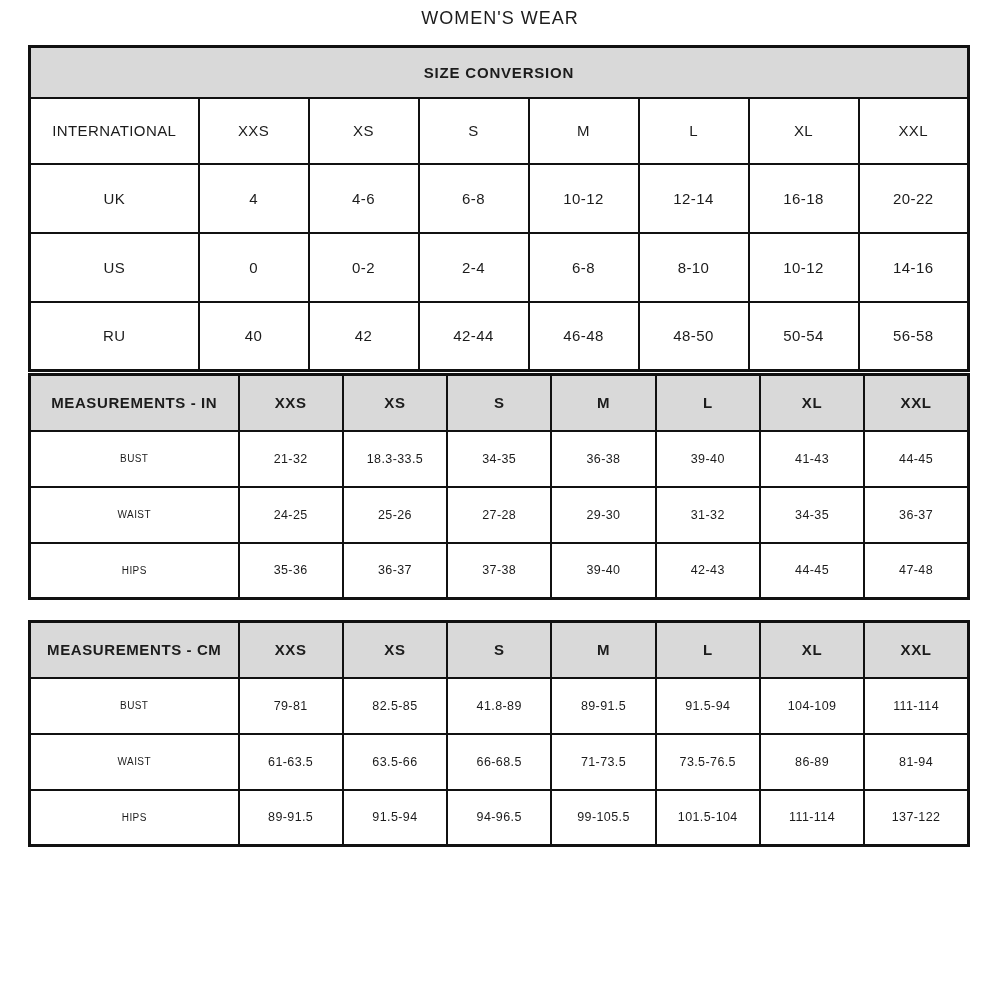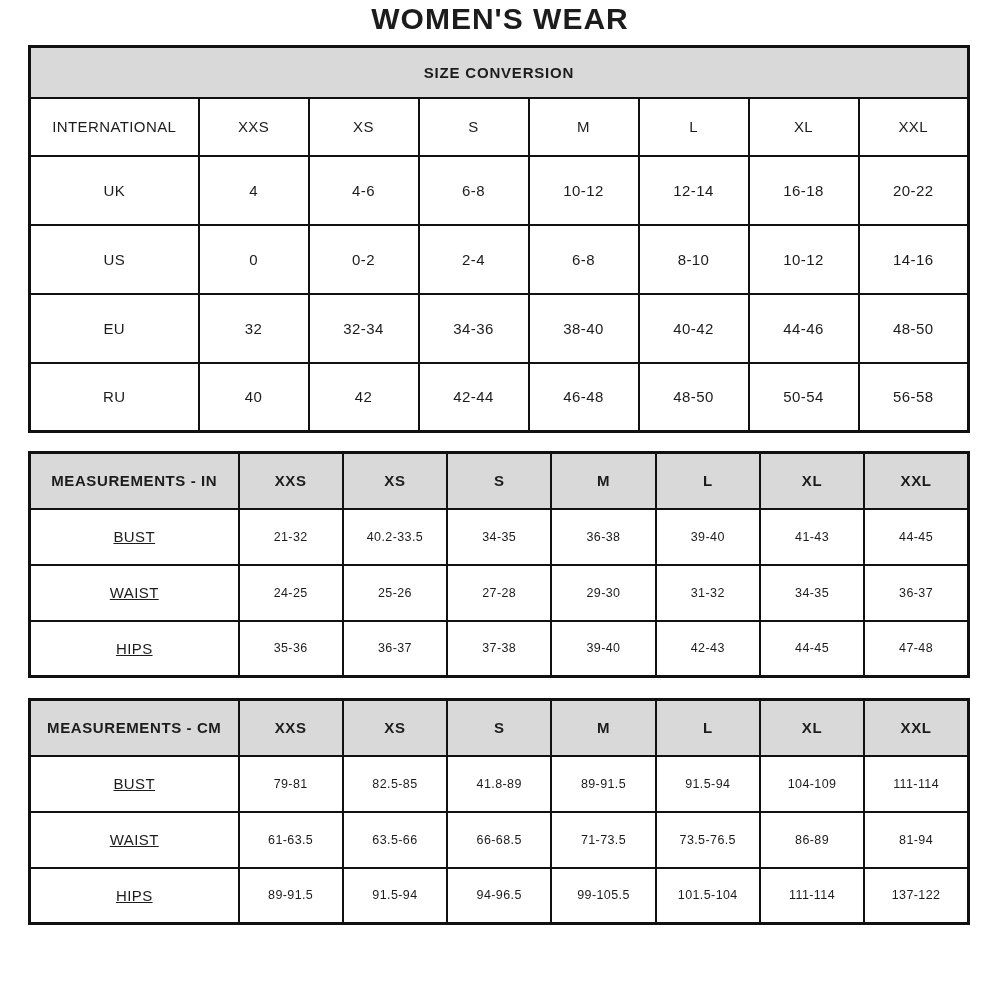--- a/index.html
+++ b/index.html
@@ -6,24 +6,24 @@
   html, body { margin: 0; padding: 0; }
   body {
     width: 1000px; height: 1000px;
     background: #ffffff;
     color: #1c1c1c;
     font-family: "Liberation Sans", sans-serif;
     overflow: hidden;
   }
   .page-title {
     text-align: center;
-    font-size: 30px;
-    font-weight: 700;
+    font-size: 18px;
+    font-weight: 400;
     letter-spacing: 1px;
-    padding-top: 2px;
+    padding-top: 8px;
     height: 44px;
   }
   table {
     border-collapse: collapse;
     table-layout: fixed;
     width: 942px;
     margin-left: 28px;
     border: 3px solid #111111;
   }
   td {
@@ -38,33 +38,33 @@
   
   .t1 { margin-top: 1px; padding-left: 16px; }
   .t1 td { font-size: 15px; height: 69px; }
   .t1 tr.band td {
     background: #d9d9d9;
     font-weight: 700;
     font-size: 15px;
     letter-spacing: 0.8px;
     height: 51px;
   }
-  .t1 tr.head td { height: 58px; }
+  .t1 tr.head td { height: 66px; }
   .t1 col.c-label { width: 169px; }
   
-  .t2 { margin-top: 18px; }
+  .t2 { margin-top: 1px; }
   .t3 { margin-top: 20px; }
   .t2 td, .t3 td { font-size: 12.5px; height: 56px; }
   .t2 tr.head td, .t3 tr.head td {
     background: #d9d9d9;
     font-weight: 700;
     font-size: 15px;
     letter-spacing: 0.6px;
   }
-  .t2 td.lbl, .t3 td.lbl { font-size: 15px; text-decoration: underline; }
+  .t2 td.lbl, .t3 td.lbl { font-size: 10px; }
   .t2 col.c-label, .t3 col.c-label { width: 209px; }
 </style>
 </head>
 <body>
 
 <div class="page-title">WOMEN'S WEAR</div>
 
 <table class="t1">
   <colgroup>
       <col class="c-label">
@@ -102,30 +102,20 @@
     </tr>
     <tr>
       <td class="lbl">US</td>
       <td>0</td>
       <td>0-2</td>
       <td>2-4</td>
       <td>6-8</td>
       <td>8-10</td>
       <td>10-12</td>
       <td>14-16</td>
-    </tr>
-    <tr>
-      <td class="lbl">EU</td>
-      <td>32</td>
-      <td>32-34</td>
-      <td>34-36</td>
-      <td>38-40</td>
-      <td>40-42</td>
-      <td>44-46</td>
-      <td>48-50</td>
     </tr>
     <tr>
       <td class="lbl">RU</td>
       <td>40</td>
       <td>42</td>
       <td>42-44</td>
       <td>46-48</td>
       <td>48-50</td>
       <td>50-54</td>
       <td>56-58</td>
@@ -151,21 +141,21 @@
       <td>XS</td>
       <td>S</td>
       <td>M</td>
       <td>L</td>
       <td>XL</td>
       <td>XXL</td>
     </tr>
     <tr>
       <td class="lbl">BUST</td>
       <td>21-32</td>
-      <td>40.2-33.5</td>
+      <td>18.3-33.5</td>
       <td>34-35</td>
       <td>36-38</td>
       <td>39-40</td>
       <td>41-43</td>
       <td>44-45</td>
     </tr>
     <tr>
       <td class="lbl">WAIST</td>
       <td>24-25</td>
       <td>25-26</td>

